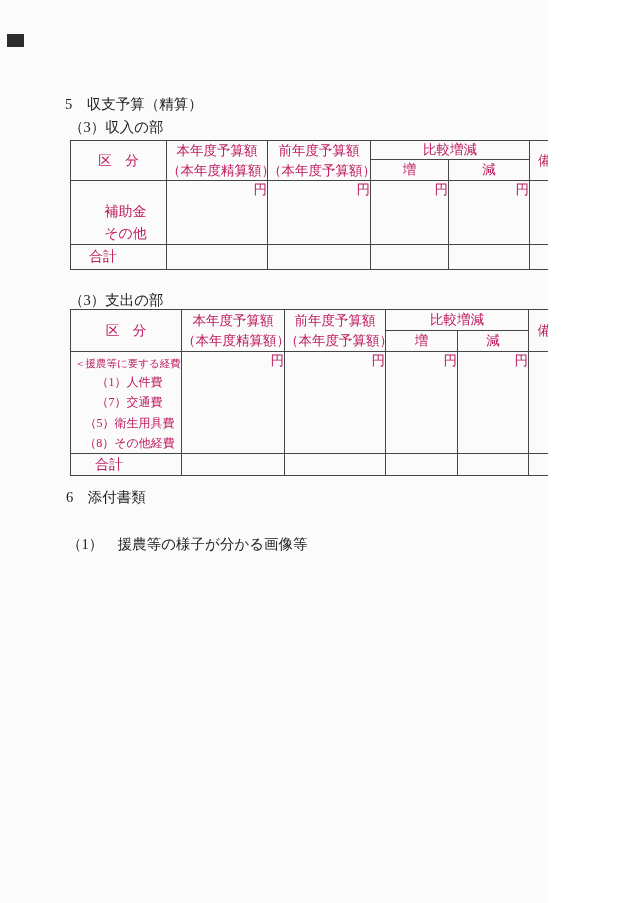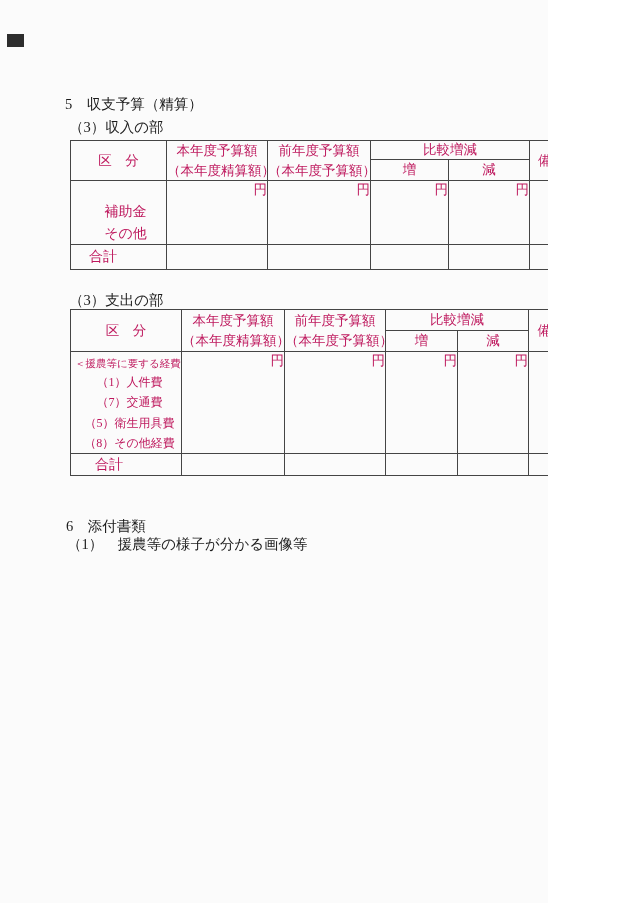--- a/index.html
+++ b/index.html
@@ -14,21 +14,21 @@
   }
   .abs { position: absolute; }
   .corner-mark {
     left: 7px; top: 34px; width: 17px; height: 13px;
     background: #2d2d2d;
   }
   .sec-heading { font-size: 14.5px; white-space: nowrap; }
   .h-sec5 { left: 65px; top: 95px; }
   .lbl-income { left: 69px; top: 118px; }
   .lbl-expense { left: 69px; top: 291px; }
-  .h-sec6 { left: 66px; top: 517px; }
+  .h-sec6 { left: 66px; top: 488px; }
 
   table.budget {
     position: absolute;
     border-collapse: collapse;
     table-layout: fixed;
     width: 503px;
     font-size: 14px;
     color: #be185d;
   }
   table.budget td {

